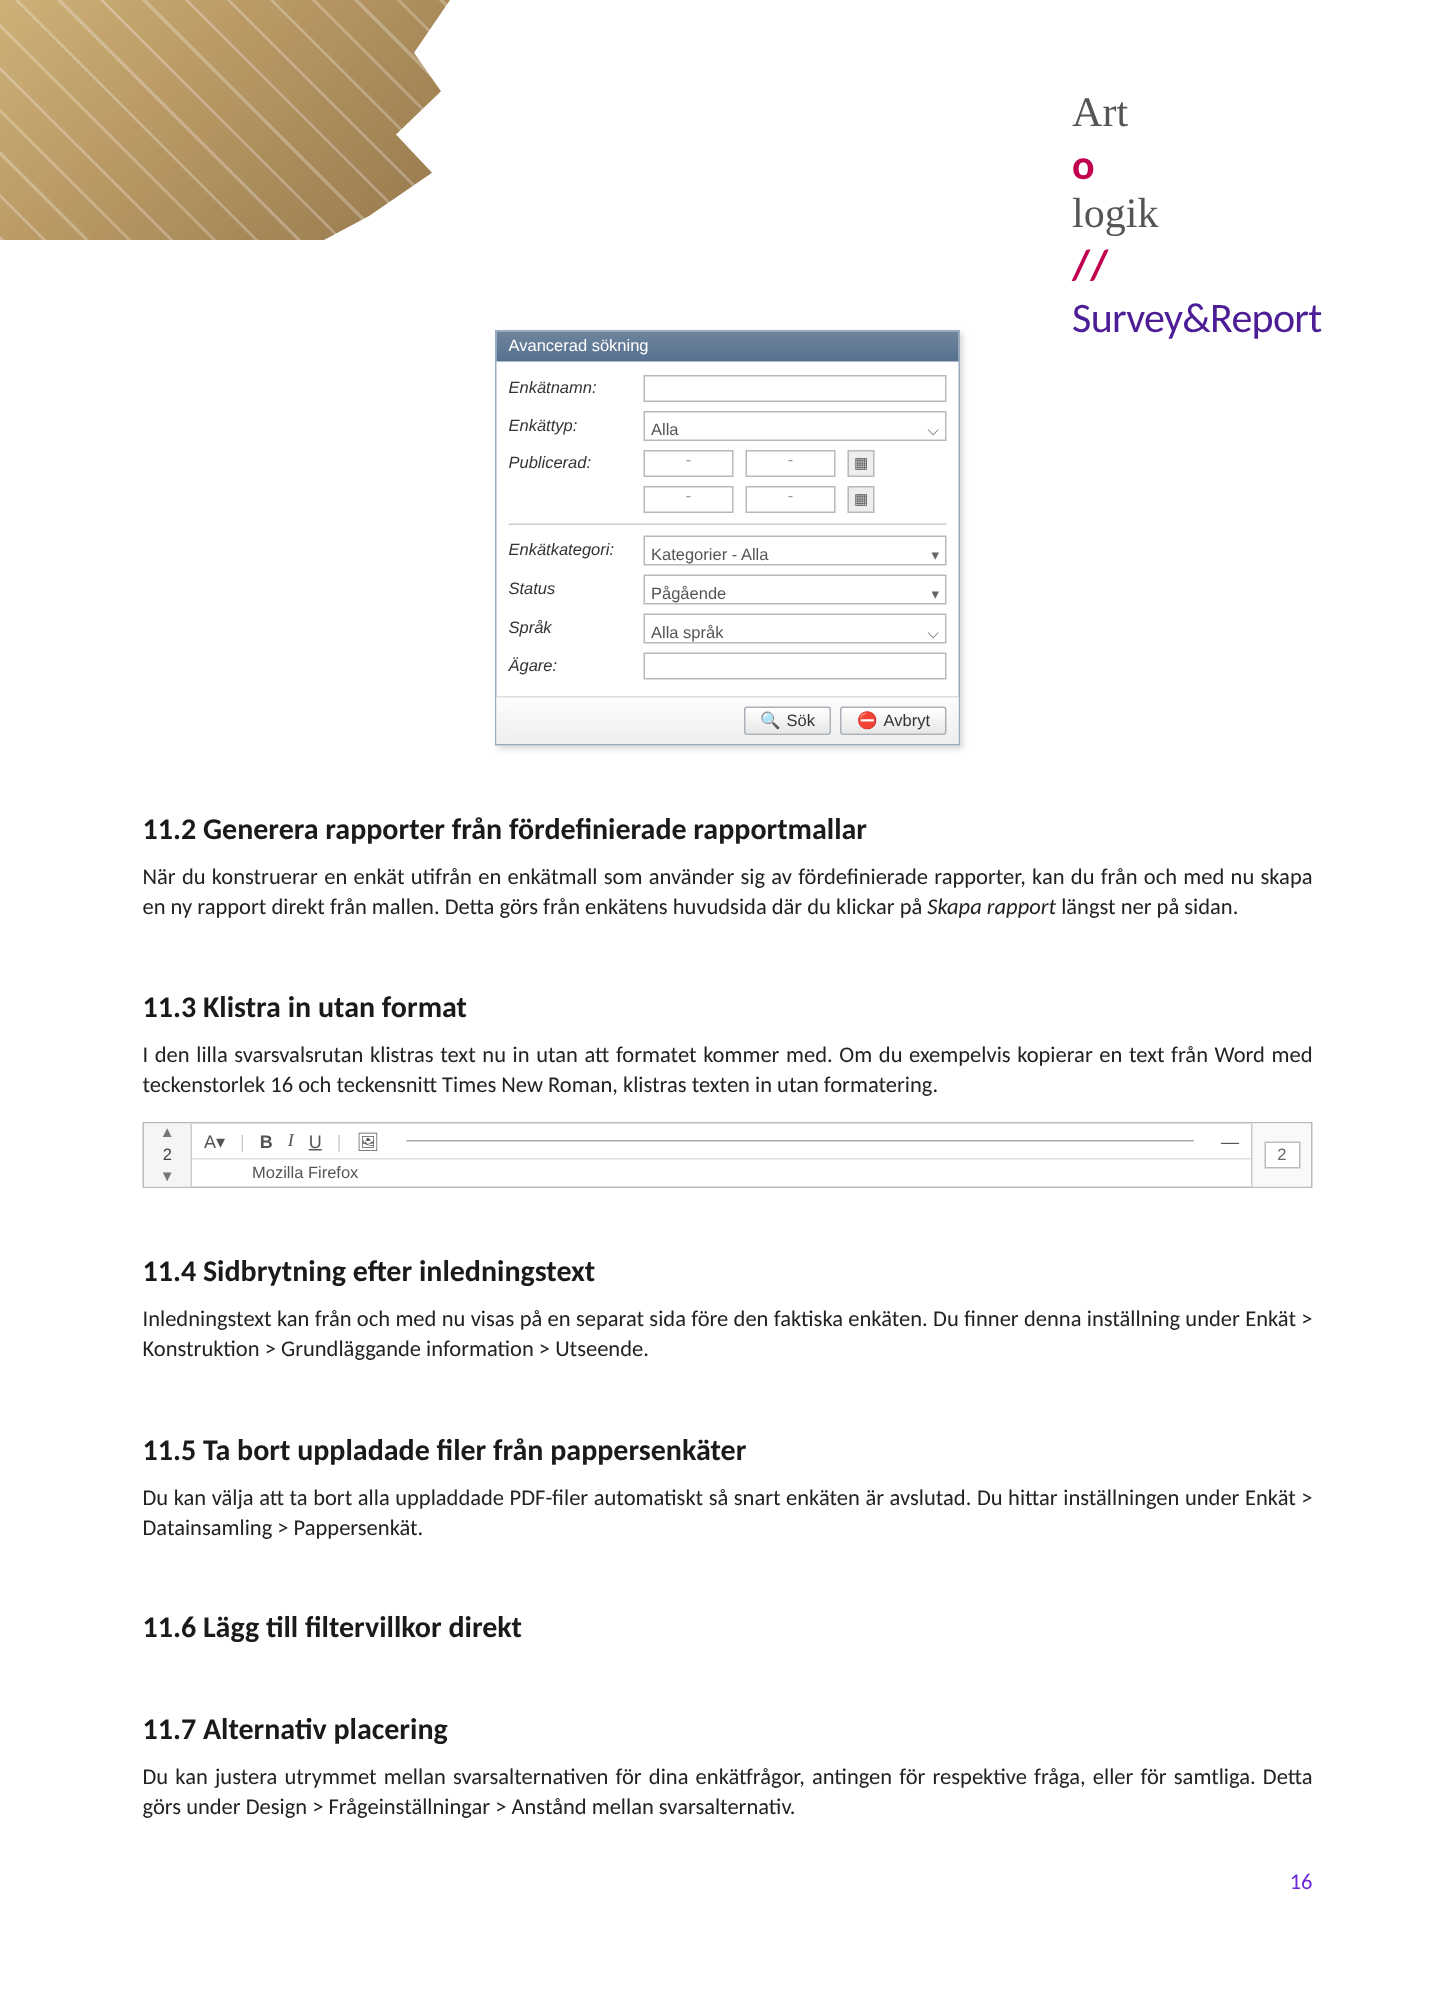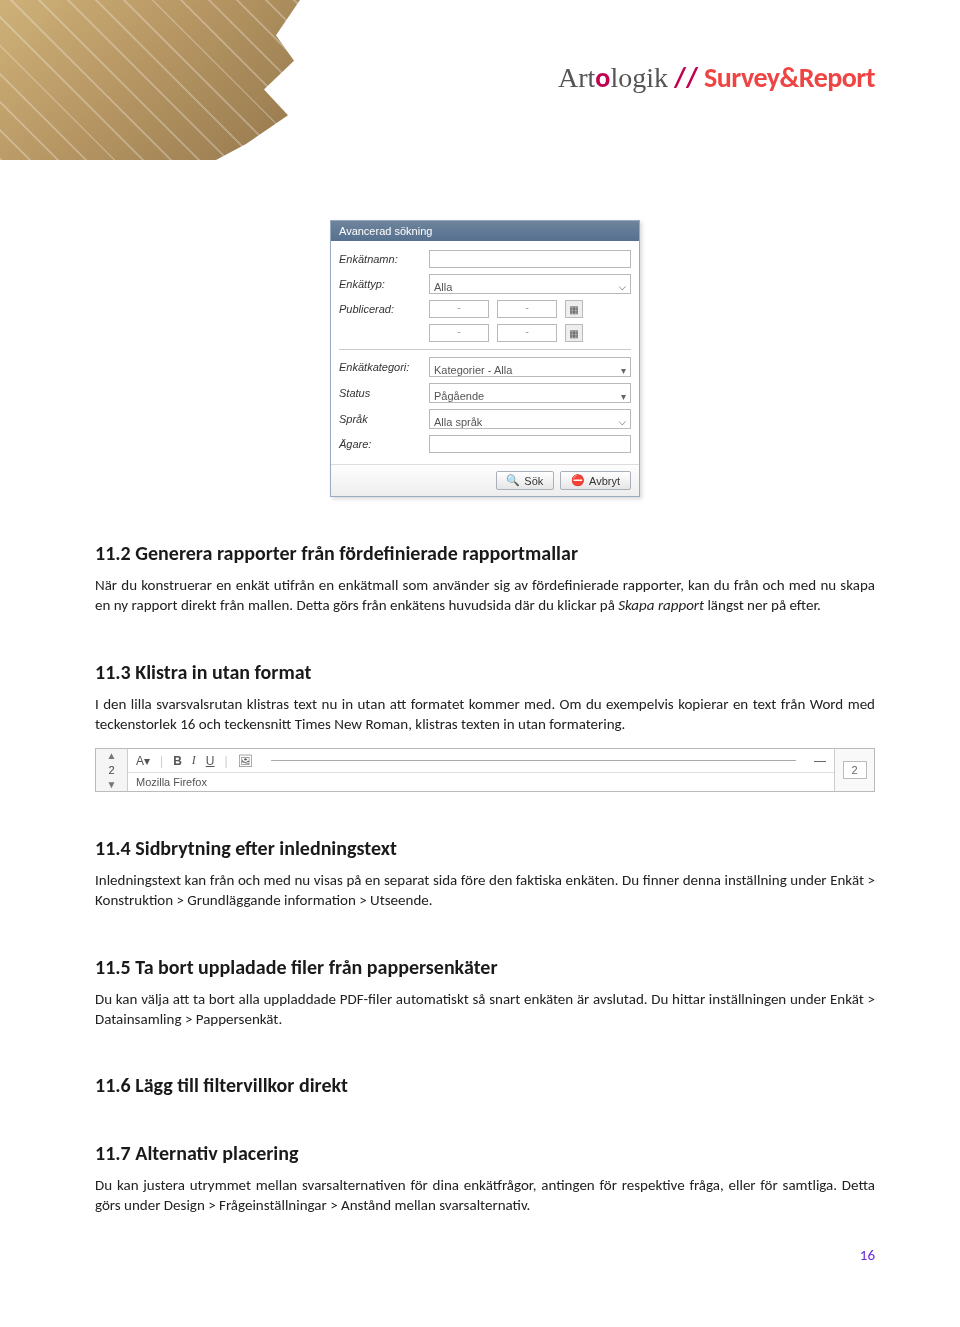--- a/index.html
+++ b/index.html
@@ -37,26 +37,27 @@
     background:repeating-linear-gradient(45deg, rgba(255,255,255,0.25), rgba(255,255,255,0.25) 2px, transparent 2px, transparent 20px);
     mix-blend-mode: lighten;
   }
   .header-brand {
     position: absolute;
     right: 0;
     top: 20px;
     display: flex;
     align-items: baseline;
     font-size: 28px;
+    flex-direction: column;
   }
   .brand-art { font-family: Georgia, serif; color:#555;}
   .brand-o { color:#c20050; font-weight: bold;}
   .brand-logik { font-family: Georgia, serif; color:#555;}
   .brand-slashes { color:#c20050; font-weight:bold; margin: 0 6px;}
-  .brand-sr { font-weight: bold; color:#ef4444; letter-spacing: -0.5px;}
+  .brand-sr { font-weight: normal; color:#4c1d95; letter-spacing: -0.5px;}
   
   .adv-panel {
     width: 310px;
     margin: 0 auto 40px auto;
     border: 1px solid #9aaabf;
     box-shadow: 2px 2px 4px rgba(0,0,0,0.15);
     font-size: 11px;
     font-family: Arial, sans-serif;
     color:#333;
     background:#fff;
@@ -165,21 +166,21 @@
   .et-row1 {
     display:flex; align-items:center; gap:10px;
     padding:4px 8px; border-bottom:1px solid #ddd;
     color:#555;
   }
   .et-row1 .sep{ color:#ccc;}
   .et-row1 .b { font-weight:bold;}
   .et-row1 .i { font-style:italic; font-family: Georgia, serif;}
   .et-row1 .u { text-decoration: underline;}
   .et-row1 .dash { flex:1; border-top:1px solid #aaa; height:0; margin:0 8px;}
-  .et-row2 { padding: 3px 8px; color:#555; font-size:11px;}
+  .et-row2 { padding: 3px 8px; color:#555; font-size:11px;margin-left:32px;}
   .et-right {
     width:40px;
     border-left:1px solid #ccc;
     display:flex;
     align-items:center;
     justify-content:center;
     background:#f9f9f9;
   }
   .et-right .box{
     width:24px;height:18px;border:1px solid #bbb;background:#fff;
@@ -269,21 +270,21 @@
       </div>
       <div class="adv-btn">
         <span class="icn icn-cancel">⛔</span>
         <span>Avbryt</span>
       </div>
     </div>
   </div>
 
   <h2 class="section">11.2 Generera rapporter från fördefinierade rapportmallar</h2>
   <p class="body">
-    <span>När du konstruerar en enkät utifrån en enkätmall som använder sig av fördefinierade rapporter, kan du från och med nu skapa en ny rapport direkt från mallen. Detta görs från enkätens huvudsida där du klickar på </span><em class="it">Skapa rapport</em><span> längst ner på efter.</span>
+    <span>När du konstruerar en enkät utifrån en enkätmall som använder sig av fördefinierade rapporter, kan du från och med nu skapa en ny rapport direkt från mallen. Detta görs från enkätens huvudsida där du klickar på </span><em class="it">Skapa rapport</em><span> längst ner på sidan.</span>
   </p>
 
   <h2 class="section">11.3 Klistra in utan format</h2>
   <p class="body">I den lilla svarsvalsrutan klistras text nu in utan att formatet kommer med. Om du exempelvis kopierar en text från Word med teckenstorlek 16 och teckensnitt Times New Roman, klistras texten in utan formatering.</p>
 
   <div class="editor-toolbar">
     <div class="et-left">
       <div class="arrow">▲</div>
       <div class="num">2</div>
       <div class="arrow">▼</div>

